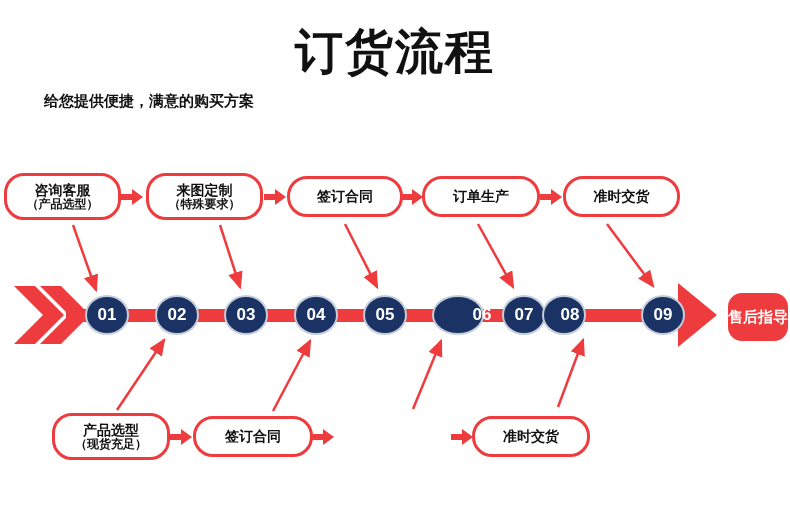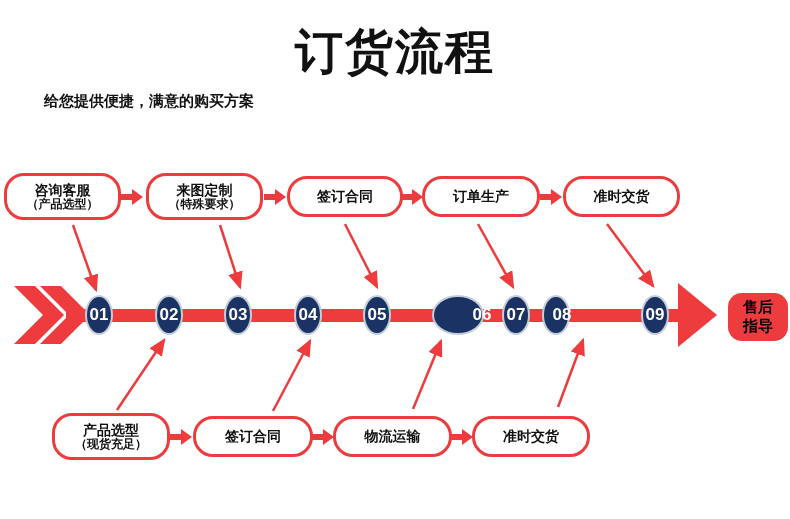--- a/index.html
+++ b/index.html
@@ -52,33 +52,33 @@
   .barrow::after{
     content:""; position:absolute; left:11px; top:0; width:0; height:0;
     border-left:11px solid var(--red); border-top:8px solid transparent; border-bottom:8px solid transparent;
   }
   .ta0{ left:121px; top:189px; } .ta1{ left:264px; top:189px; }
   .ta2{ left:401px; top:189px; } .ta3{ left:540px; top:189px; }
   .ba0{ left:170px; top:429px; } .ba1{ left:312px; top:429px; } .ba2{ left:451px; top:429px; }
 
   
   .step-circle{
-    position:absolute; top:297px; width:24px; height:36px; border-radius:50%;
+    position:absolute; top:297px; width:40px; height:36px; border-radius:50%;
     background:var(--navy); color:#ffffff; font-size:17px; font-weight:bold;
     display:flex; align-items:center; justify-content:center;
     box-shadow:0 0 0 2px var(--ring); z-index:2;
   }
   .c0{ left:87px; } .c1{ left:157px; } .c2{ left:226px; } .c3{ left:296px; }
   .c4{ left:365px; } .c5{ left:434px;padding-left:48px; } .c6{ left:504px; } .c7{ left:544px;padding-left:12px; } .c8{ left:643px; }
 
   
   .end-badge{
     position:absolute; left:728px; top:293px; width:60px; height:48px;
-    background:var(--red); border-radius:14px; color:#000000;
-    display:flex; flex-direction:column; align-items:center; justify-content:center;
+    background:var(--red); border-radius:14px; color:#ffffff;
+    display:flex; flex-direction:row; align-items:center; justify-content:center;
     font-size:15px; font-weight:bold; line-height:1.25; z-index:3;
   }
 </style>
 </head>
 <body>
 
 <div class="canvas">
 
   <h1 class="title">订货流程</h1>
   <p class="subtitle">给您提供便捷，满意的购买方案</p>
@@ -150,23 +150,19 @@
   <div class="pbox bb0">
     <div class="lbl">产品选型</div>
     <div class="note">（现货充足）</div>
   </div>
   <span class="barrow ba0"></span>
   <div class="pbox bb1">
     <div class="lbl">签订合同</div>
     <div class="note"></div>
   </div>
   <span class="barrow ba1"></span>
-  <div class="pbox bb2">
-    <div class="lbl">物流运输</div>
-    <div class="note"></div>
-  </div>
   <span class="barrow ba2"></span>
   <div class="pbox bb3">
     <div class="lbl">准时交货</div>
     <div class="note"></div>
   </div>
 
 </div>
 
 </body></html>

